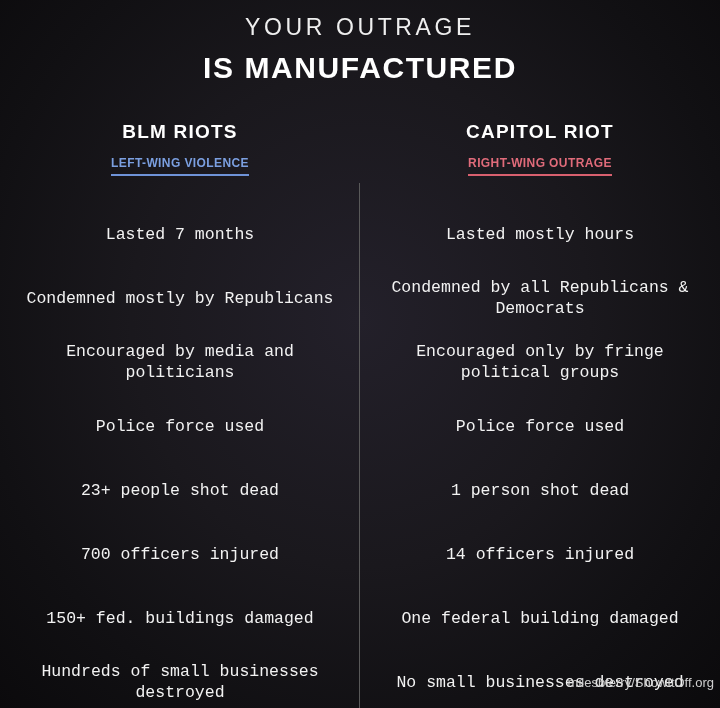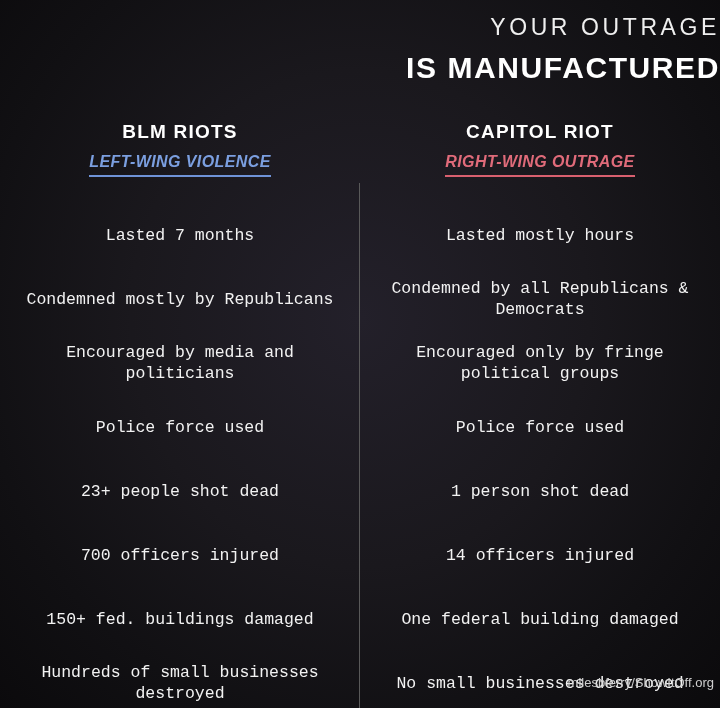--- a/index.html
+++ b/index.html
@@ -16,21 +16,21 @@
   .poster {
     position: relative;
     width: 720px;
     height: 708px;
     background: radial-gradient(ellipse at 50% 45%, #23202a 0%, #1a181d 45%, #111013 75%, #0b0a0c 100%);
     box-sizing: border-box;
     color: #ffffff;
   }
   .header {
     padding-top: 14px;
-    text-align: right;
+    text-align: center;
   }
   .title-line1 {
     font-size: 23px;
     letter-spacing: 3.6px;
     font-weight: 400;
     color: #efefef;
     margin: 0;
   }
   .title-line2 {
     font-size: 30px;
@@ -63,26 +63,25 @@
     letter-spacing: 1.2px;
     margin: 0;
     color: #ffffff;
   }
   .col-sub-wrap {
     margin-top: 10px;
     display: inline-block;
     padding: 0 2px 4px 2px;
   }
   .col-sub {
-    font-size: 16px;
+    font-size: 12px;
     font-weight: bold;
     letter-spacing: 0.4px;
     display: inline-block;
     padding-bottom: 4px;
-    font-style: italic;
   }
   .sub-left {
     color: #7b9fe0;
     border-bottom: 2px solid #6f93d8;
   }
   .sub-right {
     color: #e06b7a;
     border-bottom: 2px solid #d9606f;
   }
   .rows {

